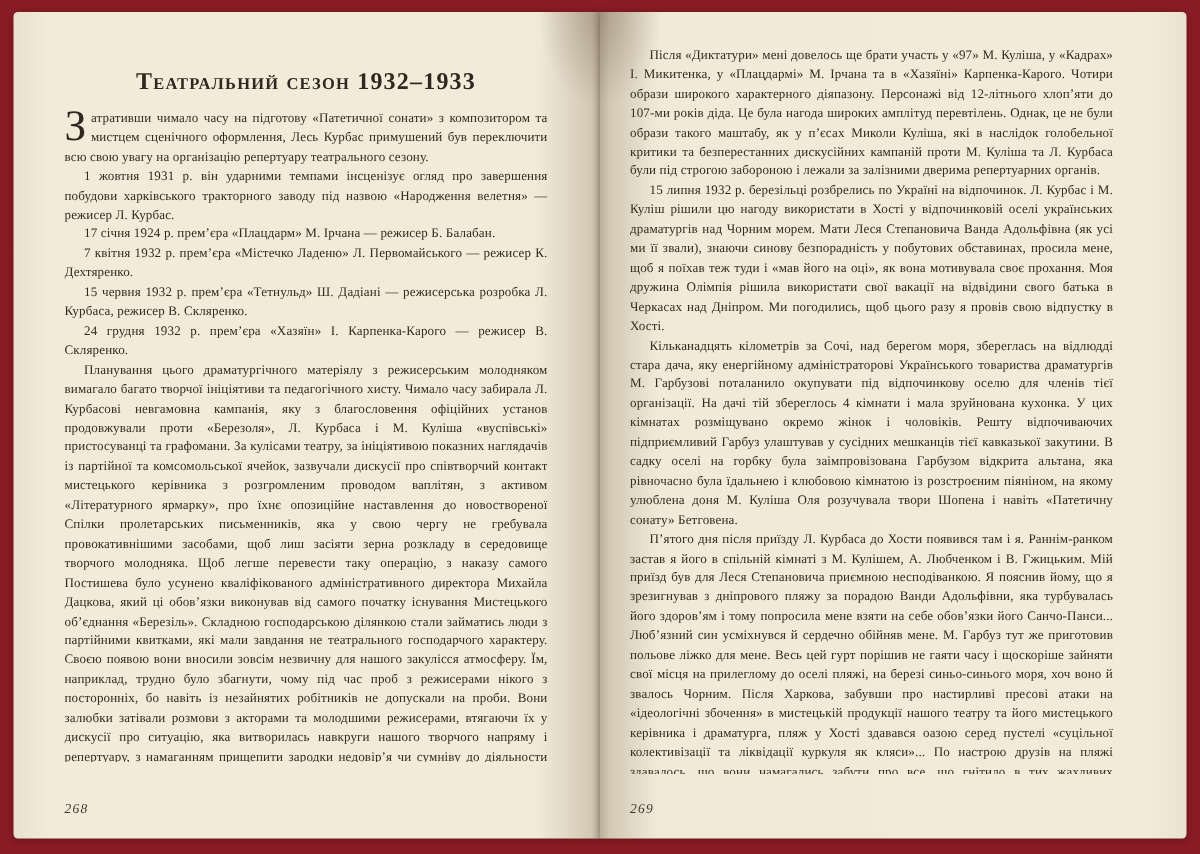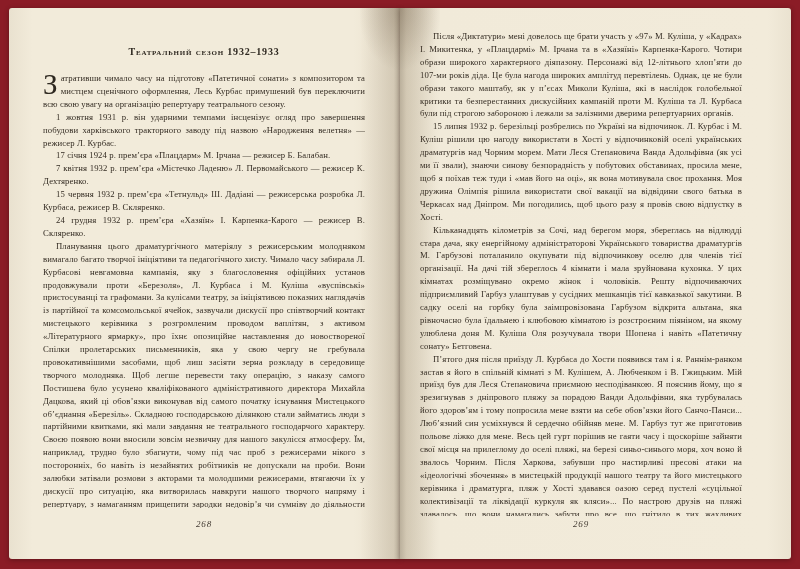--- a/index.html
+++ b/index.html
@@ -47,21 +47,21 @@
       radial-gradient(ellipse 60px 90px at 50% 0%, rgba(90,70,48,0.30), rgba(90,70,48,0) 70%),
       linear-gradient(90deg, rgba(90,70,48,0) 0%, rgba(90,70,48,0.14) 42%, rgba(70,54,36,0.26) 50%, rgba(90,70,48,0.14) 58%, rgba(90,70,48,0) 100%);
   }
   .chapter-title {
     margin: 0;
     position: absolute;
     top: 38px;
     left: 34px;
     width: 322px;
     text-align: center;
-    font-size: 10px;
+    font-size: 16px;
     font-weight: bold;
     font-variant: small-caps;
     letter-spacing: 0.8px;
     color: #2e2820;
   }
   .text-block {
     position: absolute;
     overflow: hidden;
     color: #332b22;
     font-size: 8.7px;
@@ -91,22 +91,21 @@
   .dropcap {
     float: left;
     font-size: 29px;
     line-height: 23px;
     padding: 1px 3px 0 0;
     color: #2e2820;
     font-weight: 500;
   }
   .page-number {
     position: absolute;
-    bottom: 30px;
-    text-align: center;
+    bottom: 15px;
     font-size: 9px;
     font-style: italic;
     letter-spacing: 0.8px;
     color: #413931;
   }
   .page.left .page-number { left: 34px; width: 322px; }
   .page.right .page-number { left: 20px; width: 322px; }
 </style>
 </head>
 <body>

